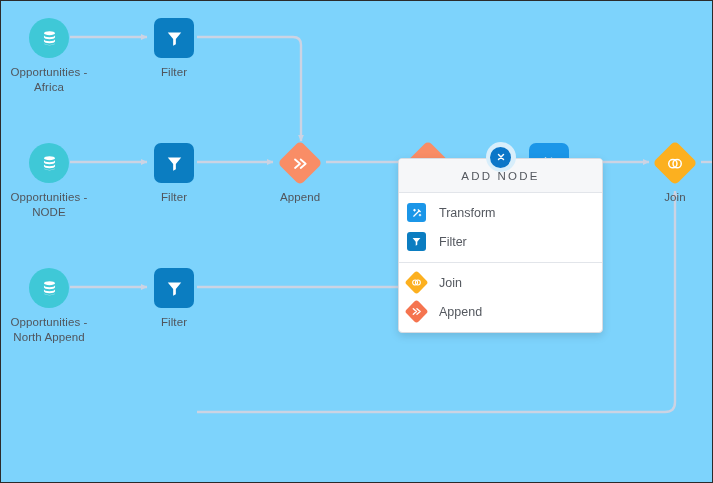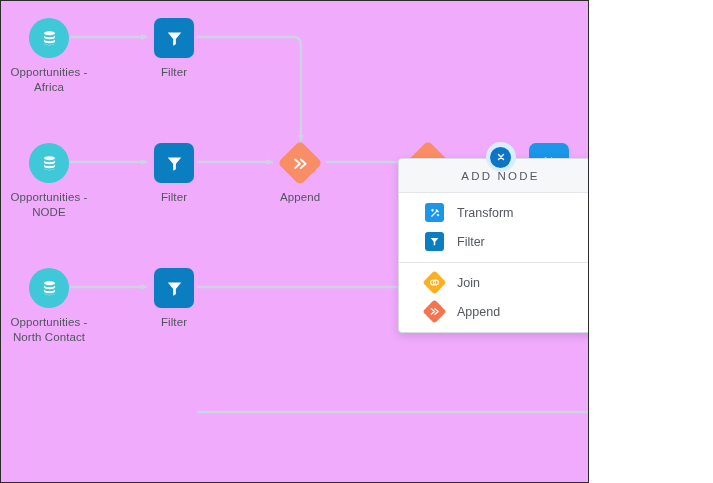--- a/index.html
+++ b/index.html
@@ -5,23 +5,23 @@
   html, body {
     margin: 0;
     padding: 0;
     background: #ffffff;
   }
   body {
     font-family: "Liberation Sans", sans-serif;
   }
   #canvas {
     position: relative;
-    width: 589px;
+    width: 713px;
     height: 483px;
-    background: #f0abfc;
+    background: #7dd3fc;
     border: 1px solid #2b2b2b;
     box-sizing: border-box;
     overflow: hidden;
   }
   #wires {
     position: absolute;
     left: 0; top: 0;
     width: 711px;
     height: 481px;
     pointer-events: none;
@@ -117,21 +117,21 @@
     border-radius: 50%;
     background: #0b76c8;
     display: flex; align-items: center; justify-content: center;
   }
   .menu-group { padding: 5px 0 6px 0; }
   .menu-group + .menu-group { border-top: 1px solid #e2e5ea; }
   .menu-item {
     display: flex;
     align-items: center;
     height: 29px;
-    padding: 0 0 0 26px;
+    padding: 0 0 0 8px;
     cursor: pointer;
     color: #54585f;
     font-size: 12.5px;
   }
   .menu-icon {
     width: 19px; height: 19px;
     border-radius: 3px;
     display: flex; align-items: center; justify-content: center;
     flex: none;
     margin-right: 13px;
@@ -298,21 +298,21 @@
         <svg width="19" height="19" viewBox="0 0 24 24" fill="#ffffff">
           <ellipse cx="12" cy="5.3" rx="7" ry="2.5"></ellipse>
           <path d="M5 8.0c0 1.38 3.13 2.5 7 2.5s7-1.12 7-2.5v2.4c0 1.38-3.13 2.5-7 2.5s-7-1.12-7-2.5z"></path>
           <path d="M5 13.0c0 1.38 3.13 2.5 7 2.5s7-1.12 7-2.5v2.4c0 1.38-3.13 2.5-7 2.5s-7-1.12-7-2.5z"></path>
           <path d="M5 18.0c0 1.38 3.13 2.5 7 2.5s7-1.12 7-2.5v-0.2c0 1.38-3.13 2.5-7 2.5s-7-1.12-7-2.5z"></path>
         </svg>
       </div>
     </div>
     <div class="label">
       <span>Opportunities -</span><br>
-      <span>North Contact</span>
+      <span>North Append</span>
     </div>
   </div>
 
   <div class="node" style="left:173px; top:266px;">
     <div class="glyph-wrap">
       <div class="shape-square">
         <svg width="19" height="19" viewBox="0 0 24 24" fill="#ffffff">
           <path d="M3.5 4.5h17l-6.8 8.2v6.6l-3.4 1.9v-8.5z"></path>
         </svg>
       </div>

